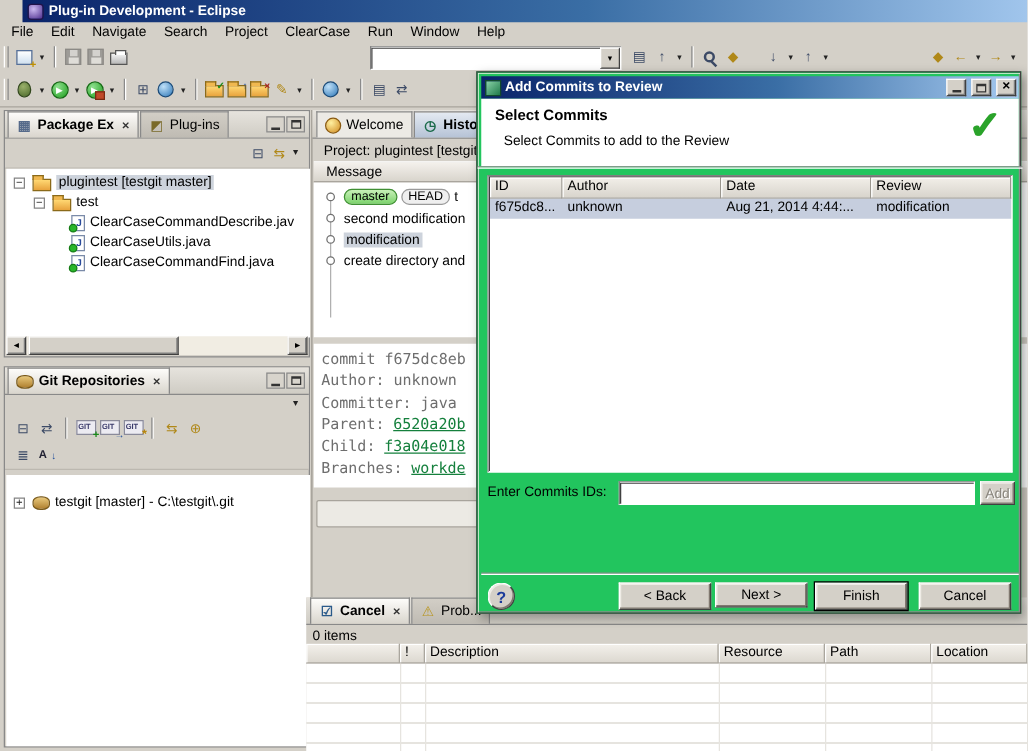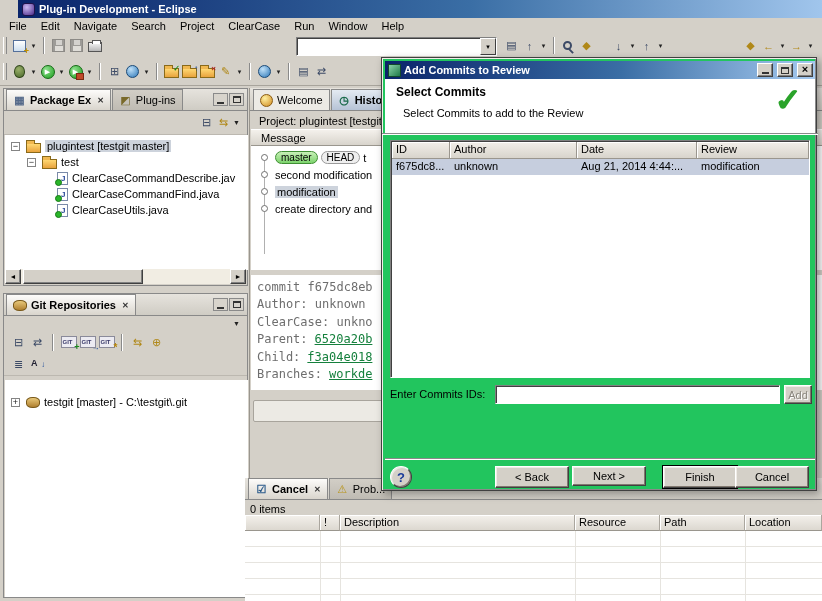--- a/index.html
+++ b/index.html
@@ -109,21 +109,21 @@
 #dlghead .h2{position:absolute;left:18px;top:28px;}
 #dlgcheck{position:absolute;right:14px;top:2px;font-size:32px;font-weight:bold;color:#2aa32a;text-shadow:1px 0 0 #2aa32a;}
 #dlgsep1{position:absolute;left:0;top:75px;width:436px;height:2px;border-top:1px solid #8a8a8a;border-bottom:1px solid #fff;}
 #dlgtable{position:absolute;left:8px;top:82px;width:420px;height:238px;background:#fff;border:1px solid;border-color:#808080 #fff #fff #808080;box-shadow:inset 1px 1px 0 #404040;}
 .dth{position:absolute;top:1px;height:17px;background:linear-gradient(#f2efe9,#d8d4cc);border-right:1px solid #9a968e;border-bottom:1px solid #9a968e;box-shadow:inset 1px 1px 0 #fff;padding:1px 4px;white-space:nowrap;overflow:hidden;}
 #dlgrow{position:absolute;left:1px;top:18px;width:417px;height:16px;background:#c6cede;display:flex;}
 .dcell{padding:1px 4px;white-space:nowrap;overflow:hidden;flex:none;}
 #idslabel{position:absolute;left:8px;top:330px;}
 #idsinput{position:absolute;left:113px;top:327px;width:285px;height:19px;background:#fff;border:1px solid;border-color:#808080 #fff #fff #808080;box-shadow:inset 1px 1px 0 #404040;font-size:11px;padding:0 3px;outline:none;}
 .btn{background:#d4d0c8;border:1px solid;border-color:#fff #404040 #404040 #fff;box-shadow:inset -1px -1px 0 #80786f,inset 1px 1px 0 #efece6;display:inline-flex;align-items:center;justify-content:center;font-size:11px;position:absolute;}
-.btn.default{outline:1px solid #000;margin-left:11px;}
+.btn.default{outline:1px solid #000;}
 .btn.disabled{color:#8a867e;text-shadow:1px 1px 0 #fff;}
 #dlgadd{left:402px;top:327px;width:28px;height:19px;text-align:center;}
 #dlgsep2{position:absolute;left:3px;top:400px;width:430px;height:2px;border-top:1px solid #8a8a8a;border-bottom:1px solid #fff;}
 #dlghelp{left:8px;top:408px;width:22px;height:22px;border-radius:50%;font-weight:bold;color:#1a3a9a;font-size:13px;}
 #btnback{left:113px;top:408px;width:74px;height:22px;}
 #btnnext{left:190px;top:408px;width:74px;height:20px;}
 #btnfinish{left:270px;top:408px;width:74px;height:22px;}
 #btncancel{left:353px;top:408px;width:74px;height:22px;}
 </style>
 </head>
@@ -278,25 +278,25 @@
         <span class="exp">−</span>
         <span class="ic-folder" style="margin-left:6px;"></span>
         <span class="tlabel">test</span>
       </div>
       <div class="row" style="padding-left:52px;height:16px;">
         <span class="ic-jfile"></span>
         <span class="tlabel">ClearCaseCommandDescribe.jav</span>
       </div>
       <div class="row" style="padding-left:52px;height:16px;">
         <span class="ic-jfile"></span>
-        <span class="tlabel">ClearCaseCommandFind.java</span>
+        <span class="tlabel">ClearCaseUtils.java</span>
       </div>
       <div class="row" style="padding-left:52px;height:16px;">
         <span class="ic-jfile"></span>
-        <span class="tlabel">ClearCaseUtils.java</span>
+        <span class="tlabel">ClearCaseCommandFind.java</span>
       </div>
     </div>
     <div class="hscroll">
       <span class="sbtn">◄</span>
       <span class="sthumb"></span>
       <span class="sbtn" style="margin-left:auto;">►</span>
     </div>
   </div>
 
   <div class="t panel" style="left:3px;top:293px;width:245px;height:305px;">
@@ -384,21 +384,21 @@
         <span class="sel-gray">modification</span>
       </div>
       <div class="grow" style="top:54px;">
         <span>create directory and</span>
       </div>
     </div>
     <div id="sash1"></div>
     <div id="details">
       <div class="dline" style="top:5px;">commit f675dc8eb</div>
       <div class="dline" style="top:22px;text-align:center;">Author: unknown</div>
-      <div class="dline" style="top:40px;">ClearCase: unkno</div>
+      <div class="dline" style="top:40px;">Committer: java</div>
       <div class="dline" style="top:57px;">
         <span>Parent:</span><a>6520a20b</a>
       </div>
       <div class="dline" style="top:75px;">
         <span>Child:</span><a>f3a04e018</a>
       </div>
       <div class="dline" style="top:92px;">
         <span>Branches:</span><a>workde</a>
       </div>
     </div>

